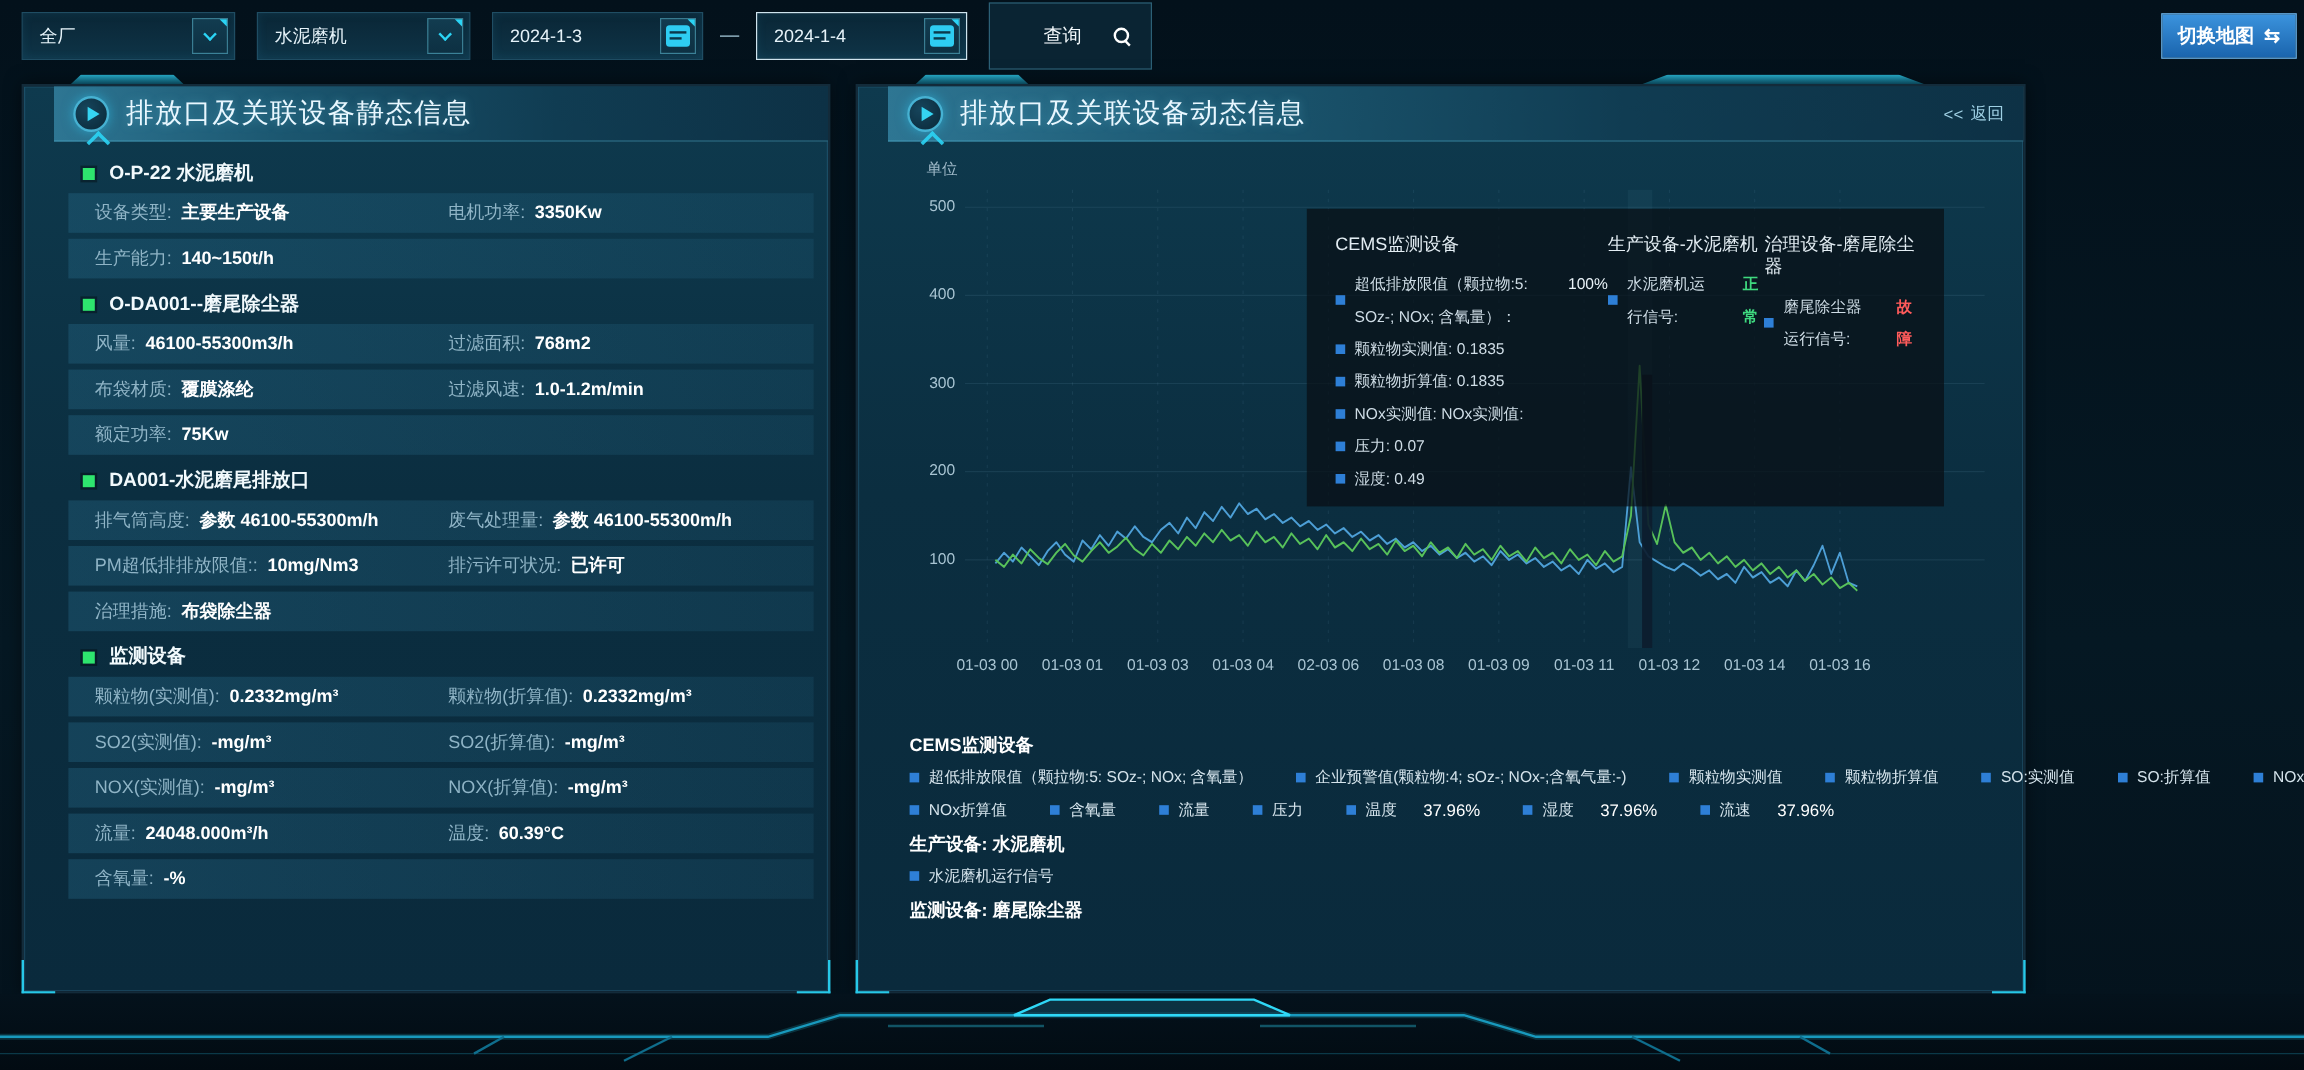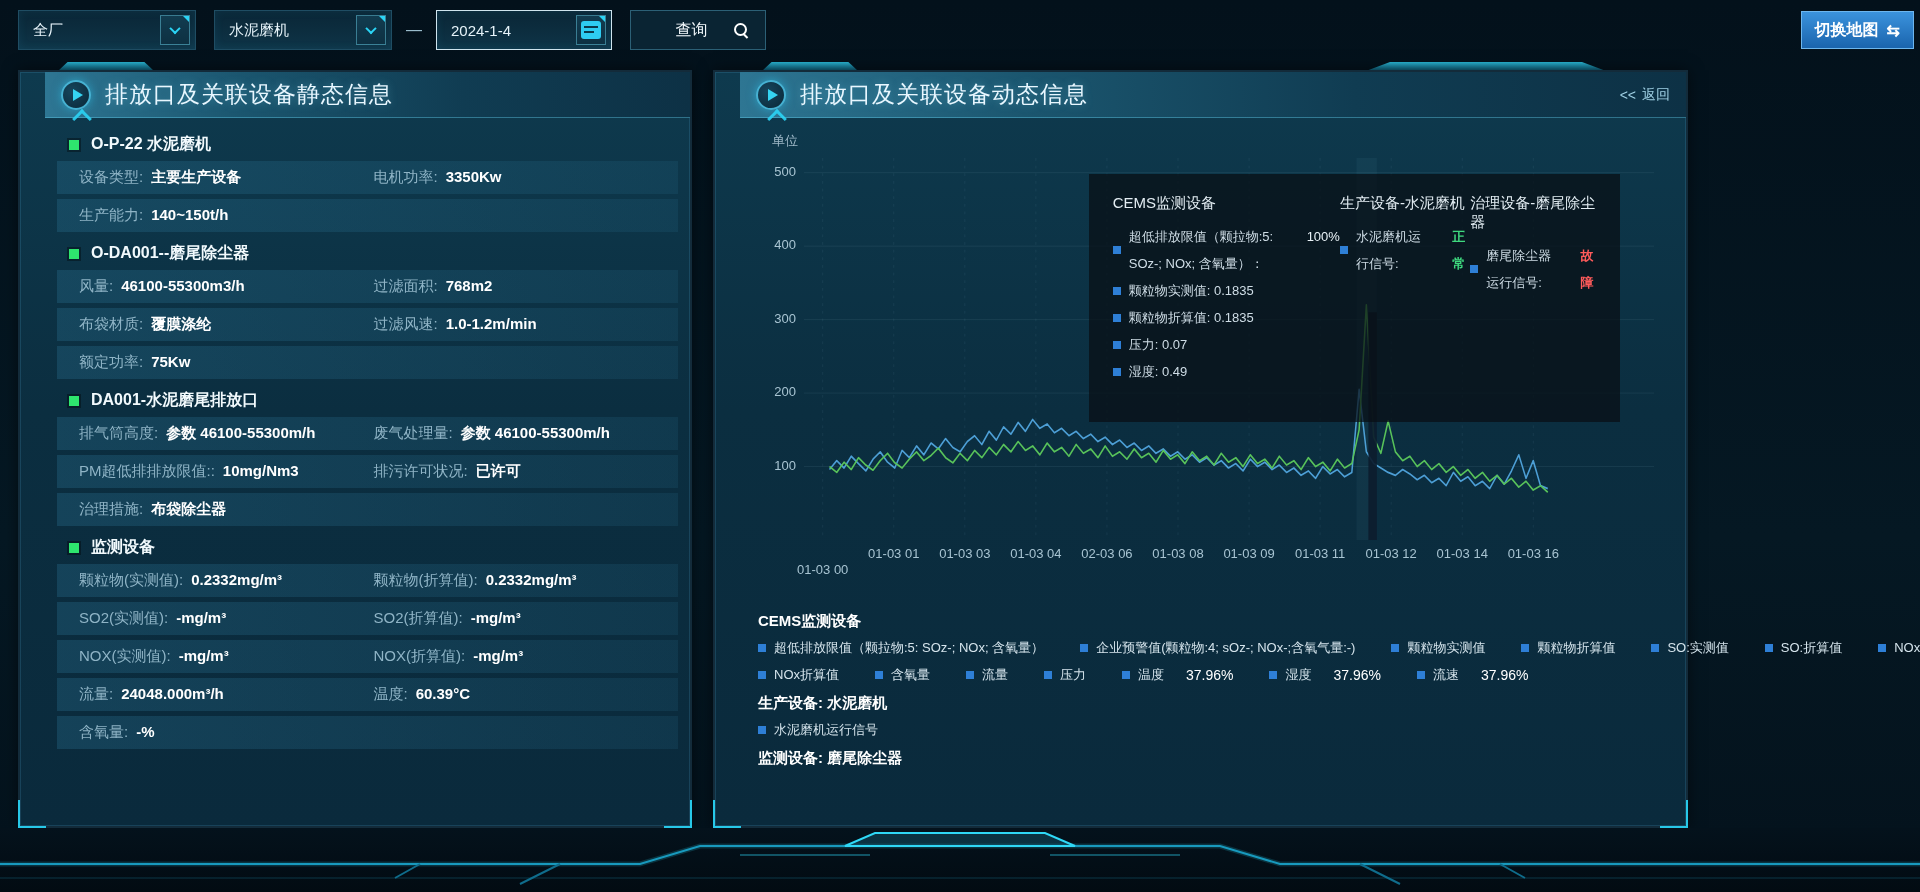--- a/index.html
+++ b/index.html
@@ -22,21 +22,21 @@
     background:linear-gradient(180deg,#123c50,#0d3042); border:1px solid rgba(110,215,240,.45);
     display:flex; align-items:center; justify-content:center; }
   .sq-btn::after { content:""; position:absolute; top:0; right:0;
     border-top:6px solid #2bd4f5; border-left:6px solid transparent; }
   .chev { width:8px; height:8px; border-right:2px solid #2bd4f5; border-bottom:2px solid #2bd4f5;
     transform:rotate(45deg) translate(-1px,-1px); }
   .cal { position:relative; width:20px; height:18px; border-radius:3px; background:#2ecdf2; }
   .cal::before { content:""; position:absolute; left:3px; right:3px; top:5px; height:2px; background:#0b3a4c; }
   .cal::after  { content:""; position:absolute; left:3px; right:7px; top:10px; height:2px; background:#0b3a4c; }
   .dash { color:#9fc2d2; font-size:16px; margin:0 -4px; }
-  .query-btn { width:136px; height:40px; display:flex; align-items:center; justify-content:center; gap:26px;
+  .query-btn { width:136px; height:56px; display:flex; align-items:center; justify-content:center; gap:26px;
     background:#0a2433; border:1px solid #2c6076; color:#f2f8fb; font-size:16px; cursor:pointer;padding-left:28px; }
   .search-icon { position:relative; width:15px; height:15px; display:inline-block; }
   .search-icon::before { content:""; position:absolute; left:0; top:0; width:9px; height:9px;
     border:2px solid #fff; border-radius:50%; }
   .search-icon::after { content:""; position:absolute; left:10px; top:10px; width:6px; height:2px;
     background:#fff; transform:rotate(45deg); transform-origin:0 0; }
   .switch-map { margin-left:auto; height:38px; padding:0 13px; display:flex; align-items:center; gap:8px;
     background:linear-gradient(180deg,#3b93dd 0%,#1a64ad 100%); border:1px solid #6db6ee;
     color:#fff; font-size:16px; font-weight:bold; cursor:pointer; }
 
@@ -122,20 +122,26 @@
     <div class="selectbox">
       <span class="sel-text">全厂</span>
       <span class="sq-btn">
           <i class="chev"></i>
         </span>
     </div>
     <div class="selectbox">
       <span class="sel-text">水泥磨机</span>
       <span class="sq-btn">
           <i class="chev"></i>
+        </span>
+    </div>
+    <div class="datebox">
+      <span class="sel-text">2024-1-3</span>
+      <span class="sq-btn">
+          <i class="cal"></i>
         </span>
     </div>
     <span class="dash">—</span>
     <div class="datebox active">
       <span class="sel-text">2024-1-4</span>
       <span class="sq-btn">
           <i class="cal"></i>
         </span>
     </div>
     <button class="query-btn">
@@ -343,20 +349,24 @@
                     <span>超低排放限值（颗拉物:5: SOz-; NOx; 含氧量）：</span>
                     <span class="tt-val">100%</span>
                   </div>
                   <div class="tt-row">
                     <i class="sq"></i>
                     <span>颗粒物实测值: 0.1835</span>
                   </div>
                   <div class="tt-row">
                     <i class="sq"></i>
                     <span>颗粒物折算值: 0.1835</span>
+                  </div>
+                  <div class="tt-row">
+                    <i class="sq"></i>
+                    <span>NOx实测值: NOx实测值:</span>
                   </div>
                   <div class="tt-row">
                     <i class="sq"></i>
                     <span>压力: 0.07</span>
                   </div>
                   <div class="tt-row">
                     <i class="sq"></i>
                     <span>湿度: 0.49</span>
                   </div>
                 </div>
@@ -378,21 +388,21 @@
               </div>
             </div>
           </div>
         <span class="ylabel" style="top: calc(80.77% - 9px);">100</span>
             <span class="ylabel" style="top: calc(61.54% - 9px);">200</span>
             <span class="ylabel" style="top: calc(42.31% - 9px);">300</span>
             <span class="ylabel" style="top: calc(23.08% - 9px);">400</span>
             <span class="ylabel" style="top: calc(3.85% - 9px);">500</span>
           </div>
         <div class="xaxis" id="xAxis">
-            <span class="xlabel" style="left: 2.2%; margin-top: 16px;">01-03 00</span>
+            <span class="xlabel" style="left: 2.2%;">01-03 00</span>
             <span class="xlabel" style="left: 10.56%;">01-03 01</span>
             <span class="xlabel" style="left: 18.92%;">01-03 03</span>
             <span class="xlabel" style="left: 27.28%;">01-03 04</span>
             <span class="xlabel" style="left: 35.64%;">02-03 06</span>
             <span class="xlabel" style="left: 44%;">01-03 08</span>
             <span class="xlabel" style="left: 52.36%;">01-03 09</span>
             <span class="xlabel" style="left: 60.72%;">01-03 11</span>
             <span class="xlabel" style="left: 69.08%;">01-03 12</span>
             <span class="xlabel" style="left: 77.44%;">01-03 14</span>
             <span class="xlabel" style="left: 85.8%;">01-03 16</span>

